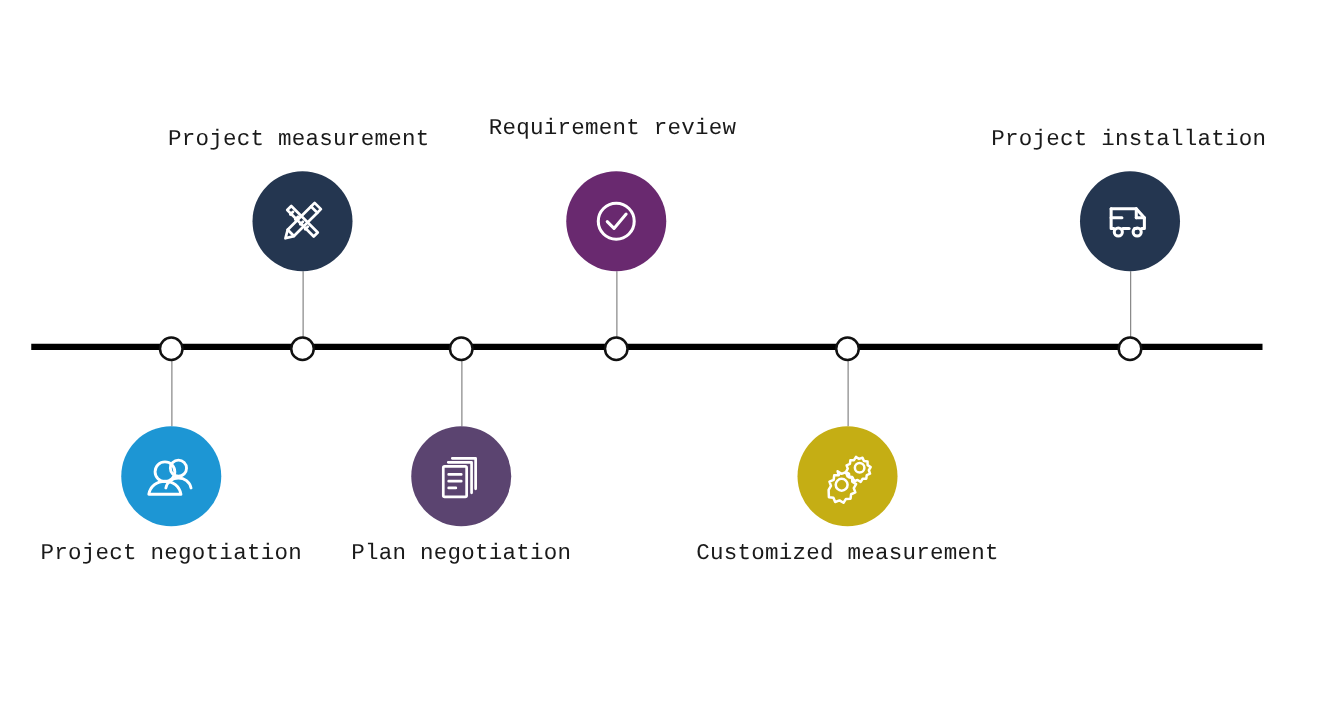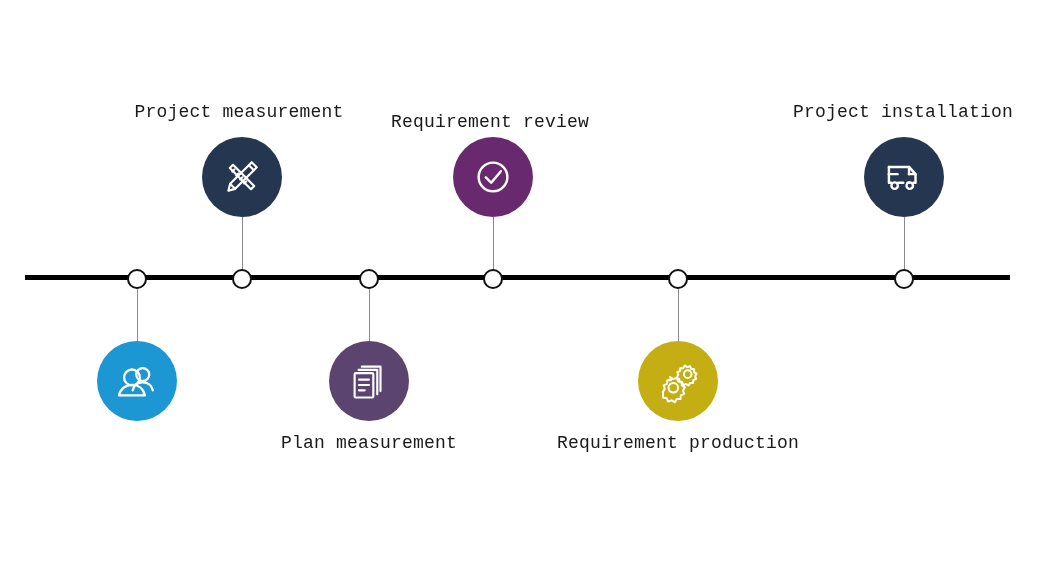--- a/index.html
+++ b/index.html
@@ -92,20 +92,21 @@
   <div class="icon-badge" style="left:137px; top:341px; background:#1d96d4;">
     <span>
       <svg viewBox="0 0 64 64" fill="none" stroke="#ffffff" stroke-width="3.2" stroke-linecap="round" stroke-linejoin="round">
         <circle cx="40" cy="23" r="9"></circle>
         <path d="M26 45c1.5-7 7.3-11 14-11s12.5 4 14 11"></path>
         <circle cx="25" cy="27" r="11"></circle>
         <path d="M7 52c1.8-9 9-14.5 18-14.5S41 43 42.8 52z"></path>
       </svg>
     </span>
   </div>
+  <div class="step-label" style="left:137px; top:434px;">Project negotiation</div>
 
   <div class="connector" style="left:242px; top:217px; height:62px;"></div>
   <div class="node-marker" style="left:242px; top:279px;"></div>
   <div class="icon-badge" style="left:242px; top:137px; background:#243650;">
     <span>
       <svg viewBox="0 0 64 64" fill="none" stroke="#ffffff" stroke-width="3" stroke-linecap="round" stroke-linejoin="round">
 
         <path d="M13 51l2.5-9.5L41.5 15.5l7 7L22.5 48.5z"></path>
         <path d="M15.5 41.5l7 7"></path>
         <path d="M41.5 15.5l4-4 7 7-4 4"></path>
@@ -122,49 +123,49 @@
   <div class="icon-badge" style="left:369px; top:341px; background:#5b4470;">
     <span>
       <svg viewBox="0 0 64 64" fill="none" stroke="#ffffff" stroke-width="3" stroke-linecap="round" stroke-linejoin="round">
         <path d="M22 12h26v34"></path>
         <path d="M17.5 16.5h26v34"></path>
         <rect x="12" y="21" width="26" height="34" rx="1.5"></rect>
         <path d="M18 30h14M18 37.5h14M18 45h8"></path>
       </svg>
     </span>
   </div>
-  <div class="step-label" style="left:369px; top:434px;">Plan measurement</div>
+  <div class="step-label" style="left:369px; top:434px;">Plan negotiation</div>
 
   <div class="connector" style="left:493px; top:217px; height:62px;"></div>
   <div class="node-marker" style="left:493px; top:279px;"></div>
   <div class="icon-badge" style="left:493px; top:137px; background:#69296f;">
     <span>
       <svg viewBox="0 0 64 64" fill="none" stroke="#ffffff" stroke-width="3.4" stroke-linecap="round" stroke-linejoin="round">
         <circle cx="32" cy="32" r="20"></circle>
         <path d="M22 32.5l7.5 7.5L43 24"></path>
       </svg>
     </span>
   </div>
-  <div class="step-label" style="left:490px; top:113px;text-align:right;">Requirement review</div>
+  <div class="step-label" style="left:490px; top:94px;text-align:right;">Requirement review</div>
 
   <div class="connector" style="left:678px; top:279px; height:62px;"></div>
   <div class="node-marker" style="left:678px; top:279px;"></div>
   <div class="icon-badge" style="left:678px; top:341px; background:#c5ae14;">
     <span>
       <svg viewBox="0 0 64 64" fill="none" stroke="#ffffff" stroke-width="2.8" stroke-linecap="round" stroke-linejoin="round">
 
         <path d="M41.5 10.5l3.4 2.2 3.8-1.3 1.6 3.7 4 .5.1 4 3.4 2.2-2 3.5 1.3 3.8-3.7 1.6-.5 4-4 .1-2.2 3.4-3.5-2-3.8 1.3-1.6-3.7-4-.5-.1-4-3.4-2.2 2-3.5-1.3-3.8 3.7-1.6.5-4 4-.1z"></path>
         <circle cx="45.5" cy="22.5" r="5.3"></circle>
 
         <path d="M21 26.5l4.3 2.8 4.8-1.7 2 4.7 5 .6.2 5.1 4.3 2.8-2.6 4.4 1.7 4.8-4.7 2-.6 5-5.1.2-2.8 4.3-4.4-2.6-4.8 1.7-2-4.7-5-.6-.2-5.1L11 47.2l2.6-4.4-1.7-4.8 4.7-2 .6-5 5.1-.2z"></path>
         <circle cx="25.5" cy="41.5" r="6.6"></circle>
       </svg>
     </span>
   </div>
-  <div class="step-label" style="left:678px; top:434px;">Requirement production</div>
+  <div class="step-label" style="left:678px; top:434px;">Customized measurement</div>
 
   <div class="connector" style="left:904px; top:217px; height:62px;"></div>
   <div class="node-marker" style="left:904px; top:279px;"></div>
   <div class="icon-badge" style="left:904px; top:137px; background:#243650;">
     <span>
       <svg viewBox="0 0 64 64" fill="none" stroke="#ffffff" stroke-width="3.4" stroke-linecap="round" stroke-linejoin="round">
         <path d="M11 18h28v10"></path>
         <path d="M11 18v22h3"></path>
         <path d="M24 40h7"></path>
         <path d="M39 18l9 10v12h-3"></path>

